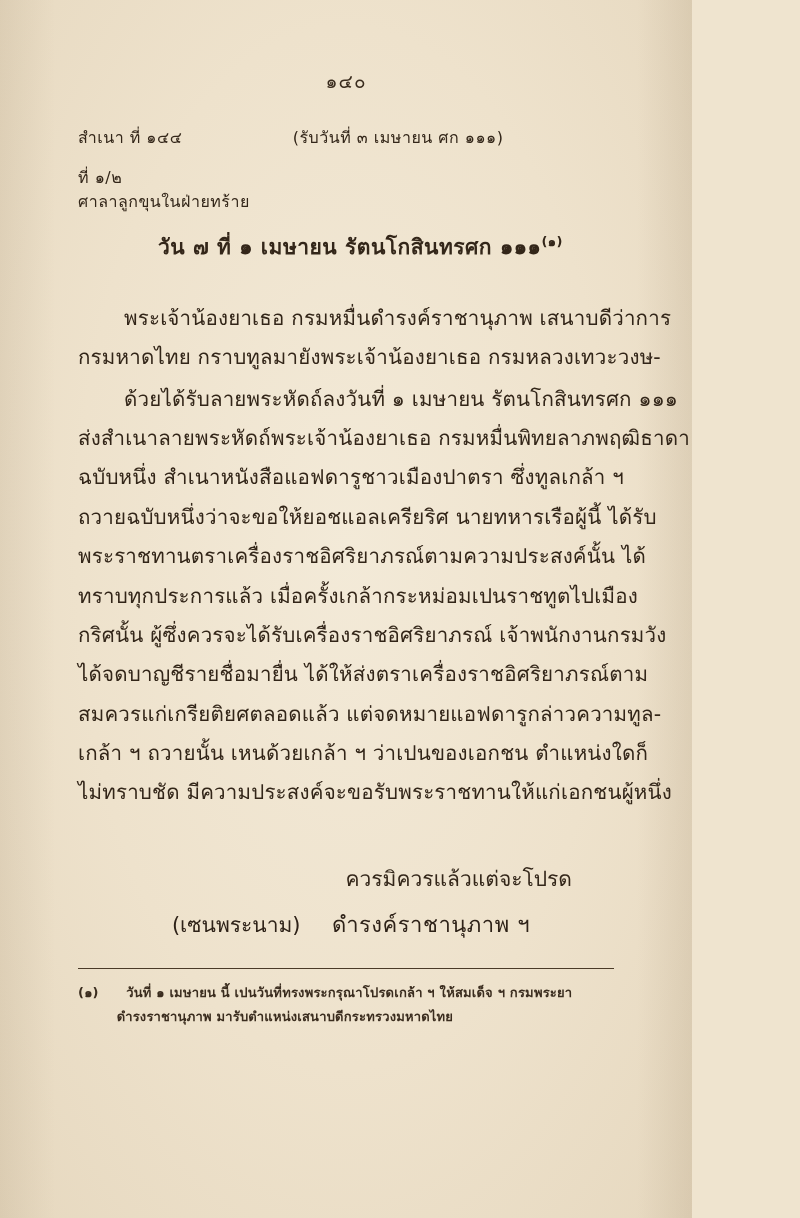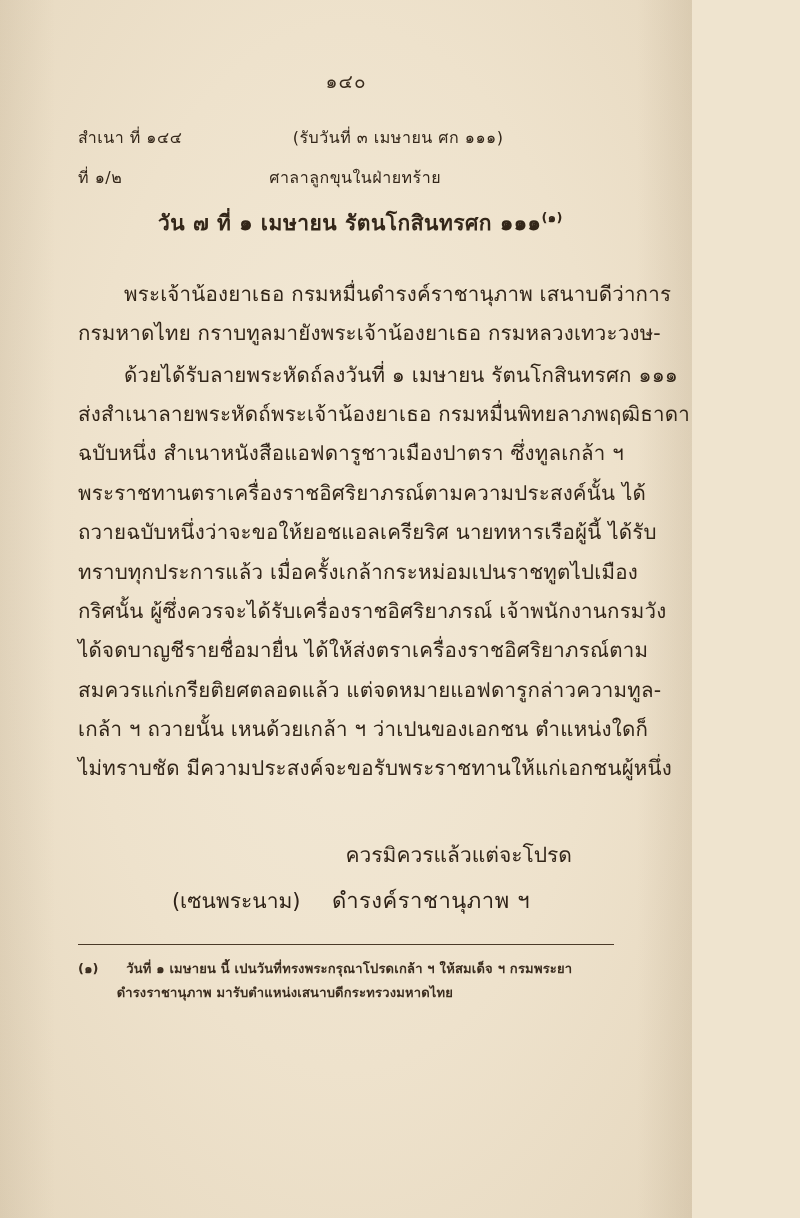--- a/index.html
+++ b/index.html
@@ -57,20 +57,21 @@
     letter-spacing: 0.5px;
   }
   .head-center {
     flex: 1;
     text-align: center;
     white-space: nowrap;
     letter-spacing: 0.5px;
   }
   .row2 {
     margin-top: 16px;
+    flex-direction: column;
   }
   .row2 .head-center{
     padding-right: 26px;
   }
   .date-line {
     margin-top: 16px;
     text-align: left;
     font-size: 21px;
     letter-spacing: 0.5px;
     padding-left: 80px;
@@ -162,22 +163,22 @@
 
       <div class="para">
         <span class="l"><span class="indent"></span><span>พระเจ้าน้องยาเธอ  กรมหมื่นดำรงค์ราชานุภาพ  เสนาบดีว่าการ</span></span>
         <span class="l">กรมหาดไทย   กราบทูลมายังพระเจ้าน้องยาเธอ  กรมหลวงเทวะวงษ-</span>
       </div>
 
       <div class="para">
         <span class="l"><span class="indent"></span><span>ด้วยได้รับลายพระหัดถ์ลงวันที่ ๑ เมษายน  รัตนโกสินทรศก ๑๑๑</span></span>
         <span class="l">ส่งสำเนาลายพระหัดถ์พระเจ้าน้องยาเธอ กรมหมื่นพิทยลาภพฤฒิธาดา</span>
         <span class="l">ฉบับหนึ่ง    สำเนาหนังสือแอฟดารูชาวเมืองปาตรา    ซึ่งทูลเกล้า ฯ</span>
+        <span class="l">ถวายฉบับหนึ่งว่าจะขอให้ยอชแอลเครียริศ  นายทหารเรือผู้นี้  ได้รับ</span>
         <span class="l">พระราชทานตราเครื่องราชอิศริยาภรณ์ตามความประสงค์นั้น     ได้</span>
-        <span class="l">ถวายฉบับหนึ่งว่าจะขอให้ยอชแอลเครียริศ  นายทหารเรือผู้นี้  ได้รับ</span>
         <span class="l">ทราบทุกประการแล้ว     เมื่อครั้งเกล้ากระหม่อมเปนราชทูตไปเมือง</span>
         <span class="l">กริศนั้น  ผู้ซึ่งควรจะได้รับเครื่องราชอิศริยาภรณ์  เจ้าพนักงานกรมวัง</span>
         <span class="l">ได้จดบาญชีรายชื่อมายื่น     ได้ให้ส่งตราเครื่องราชอิศริยาภรณ์ตาม</span>
         <span class="l">สมควรแก่เกรียติยศตลอดแล้ว     แต่จดหมายแอฟดารูกล่าวความทูล-</span>
         <span class="l">เกล้า ฯ ถวายนั้น   เหนด้วยเกล้า ฯ ว่าเปนของเอกชน  ตำแหน่งใดก็</span>
         <span class="l">ไม่ทราบชัด  มีความประสงค์จะขอรับพระราชทานให้แก่เอกชนผู้หนึ่ง</span>
       </div>
 
     </div>
 

